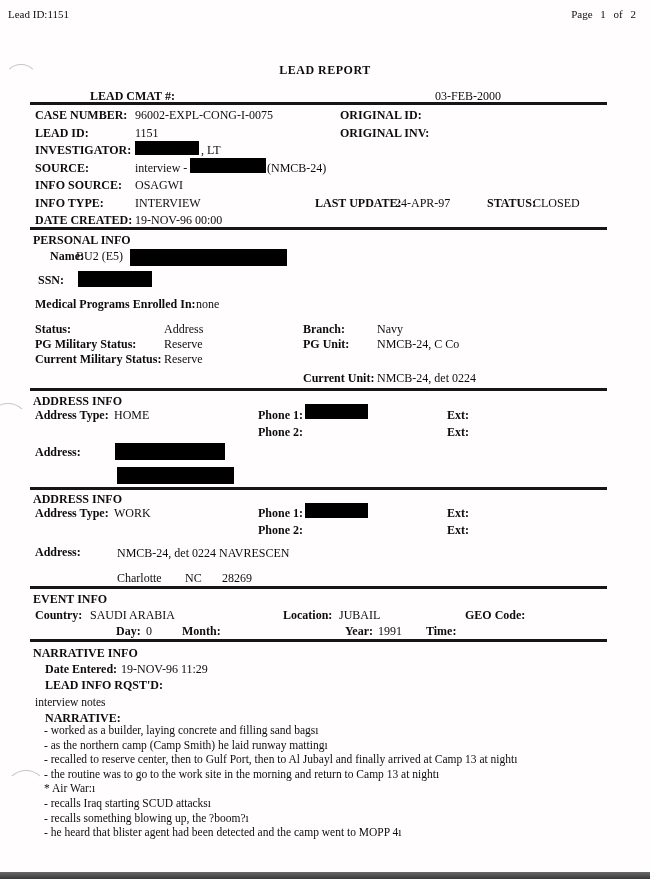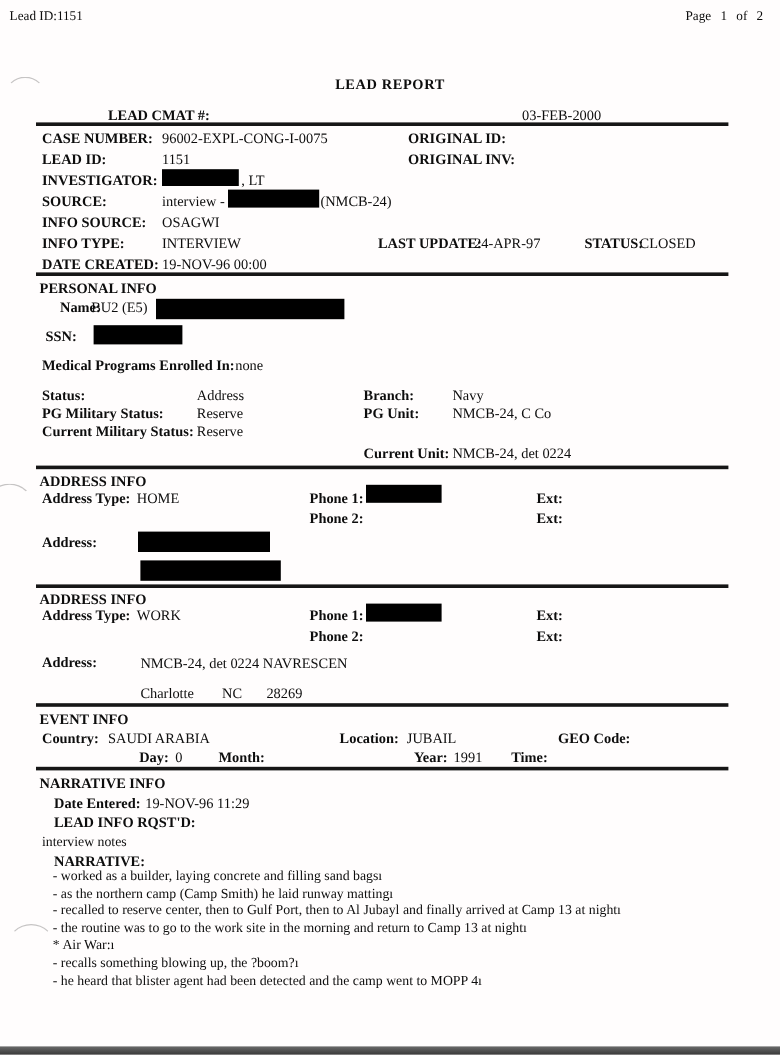--- a/index.html
+++ b/index.html
@@ -162,18 +162,19 @@
   <span class="abs b" style="left:45px;top:678px;">LEAD INFO RQST'D:</span>
   <span class="abs" style="left:35px;top:696px;font-size:11.5px;">interview notes</span>
   <span class="abs b" style="left:45px;top:711px;">NARRATIVE:</span>
 
   <div class="narr">
     <div>- worked as a builder, laying concrete and filling sand bagsı</div>
     <div>- as the northern camp (Camp Smith) he laid runway mattingı</div>
     <div>- recalled to reserve center, then to Gulf Port, then to Al Jubayl and finally arrived at Camp 13 at nightı</div>
     <div>- the routine was to go to the work site in the morning and return to Camp 13 at nightı</div>
     <div>* Air War:ı</div>
+    <div>- recalls Iraq starting SCUD attacksı</div>
     <div>- recalls something blowing up, the ?boom?ı</div>
     <div>- he heard that blister agent had been detected and the camp went to MOPP 4ı</div>
   </div>
 
   <div class="scan-edge"></div>
 </div>
 
 </body></html>

